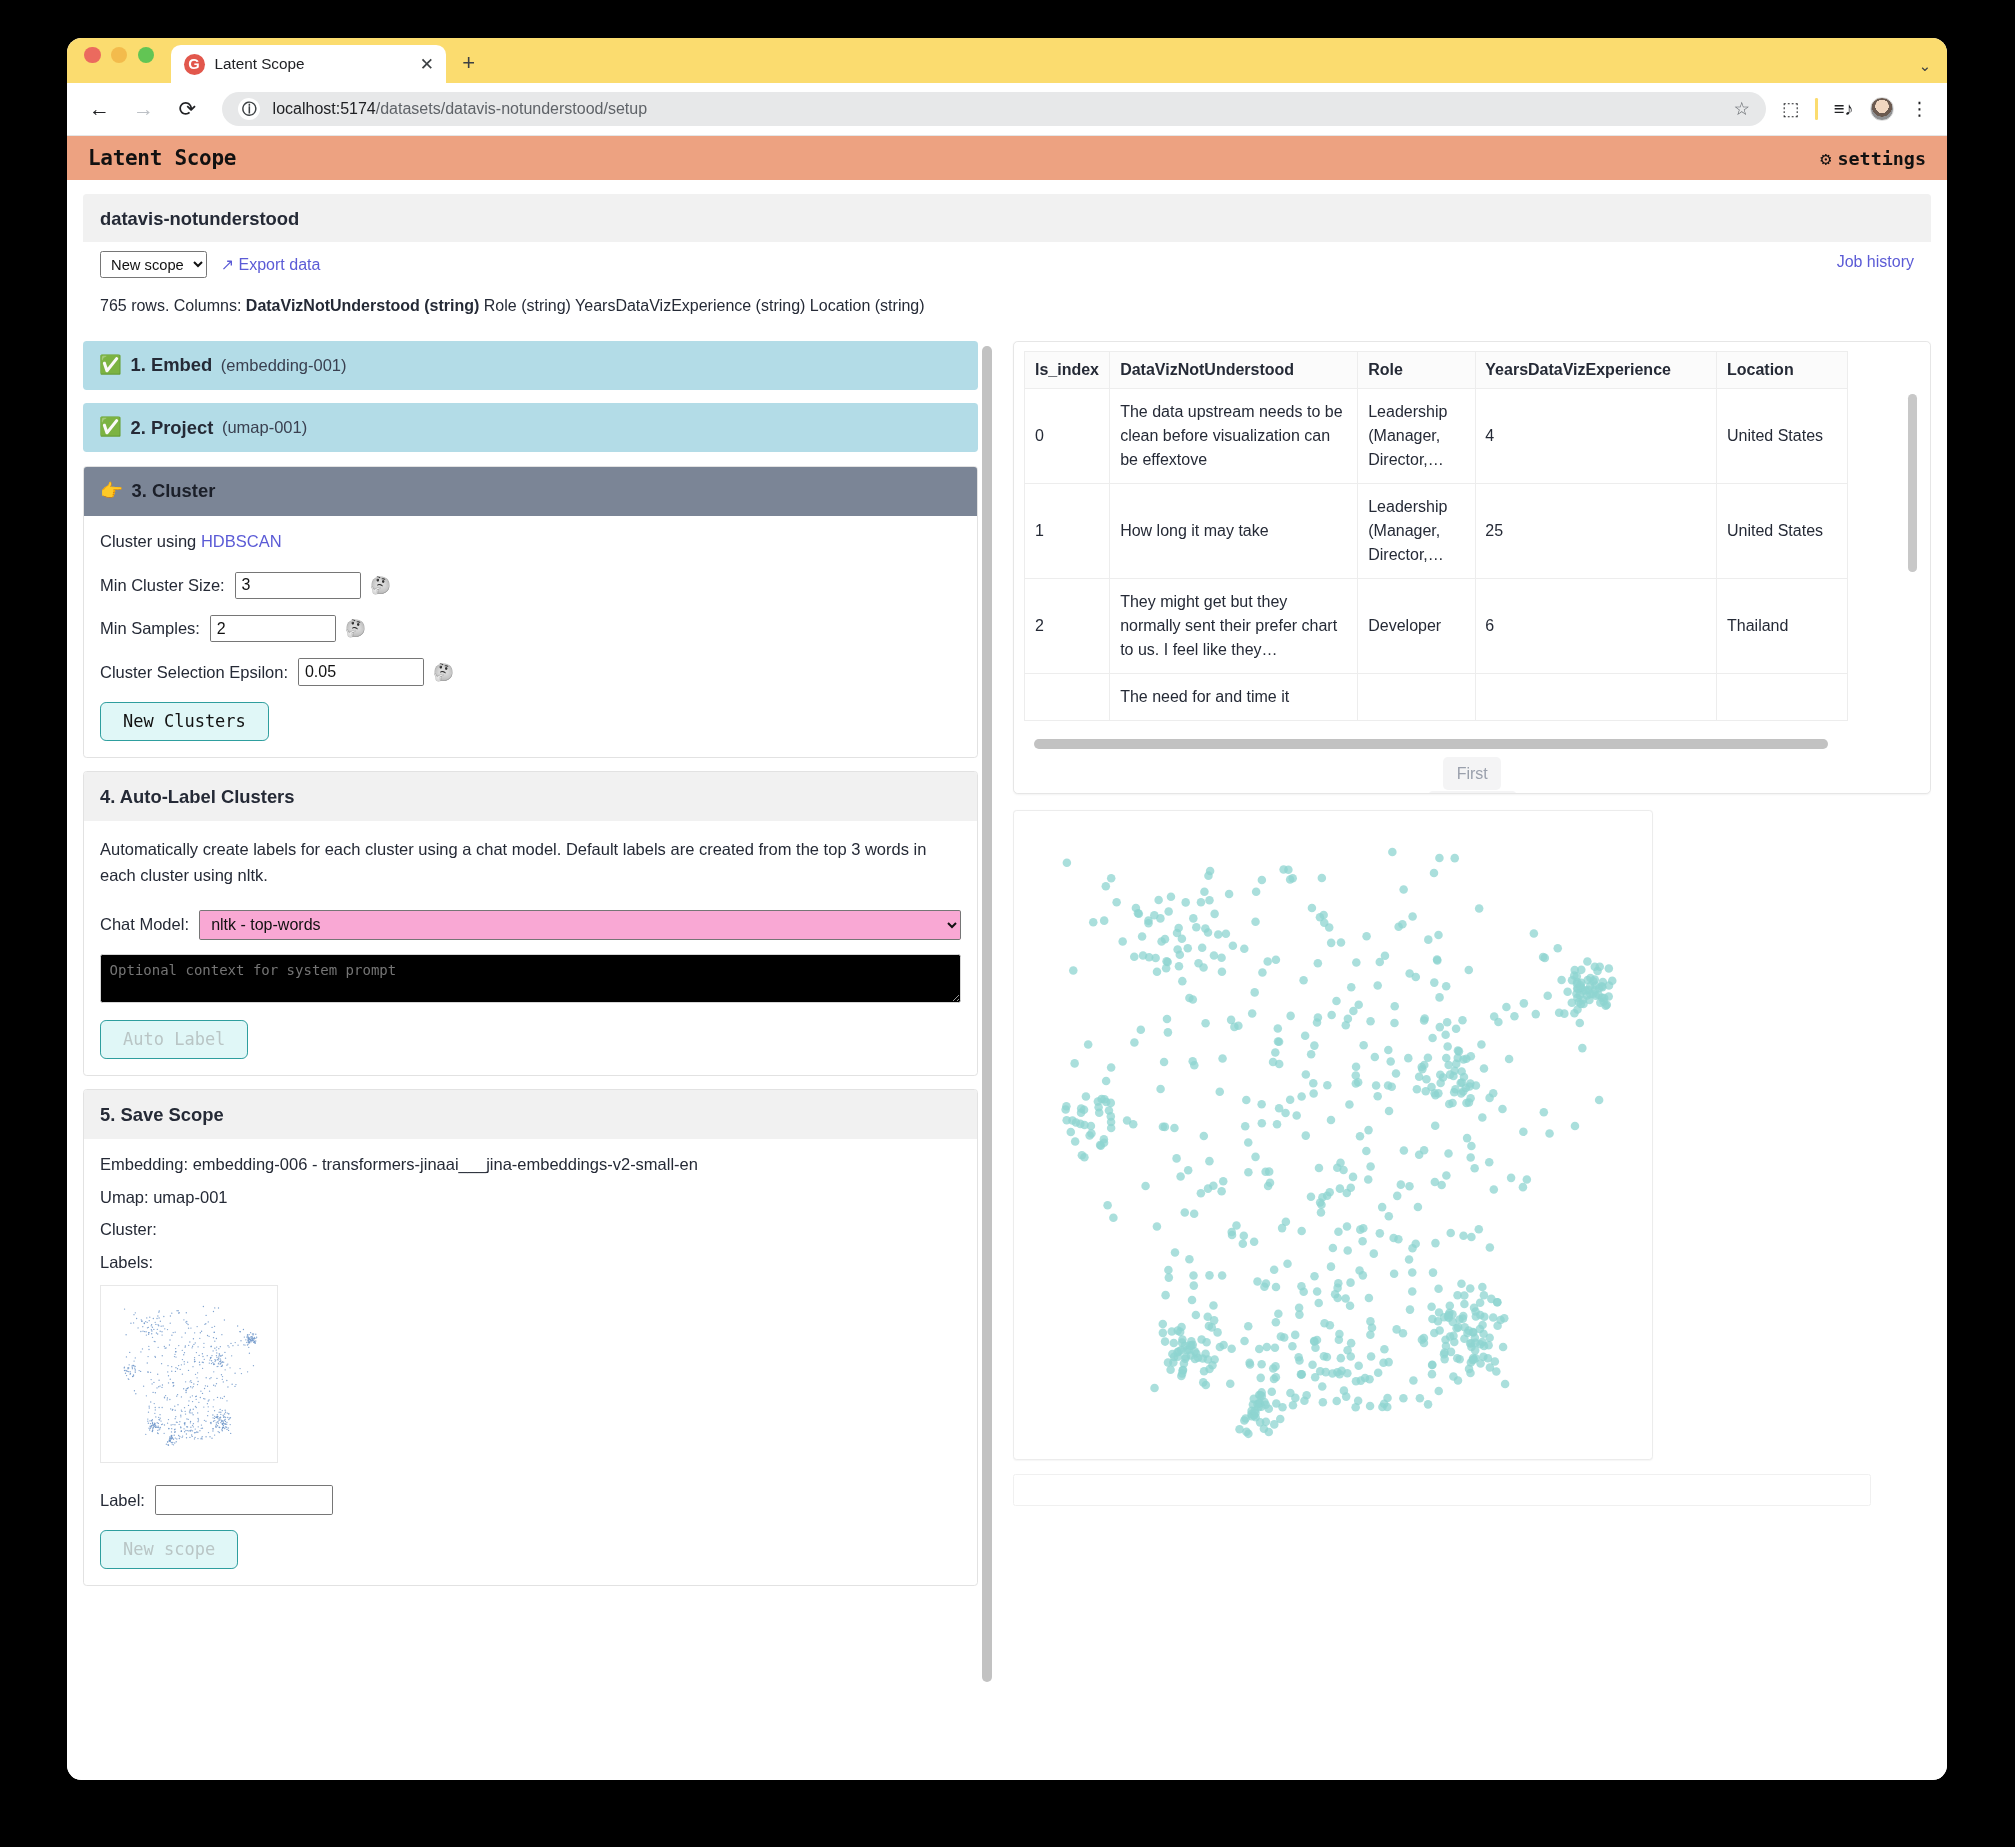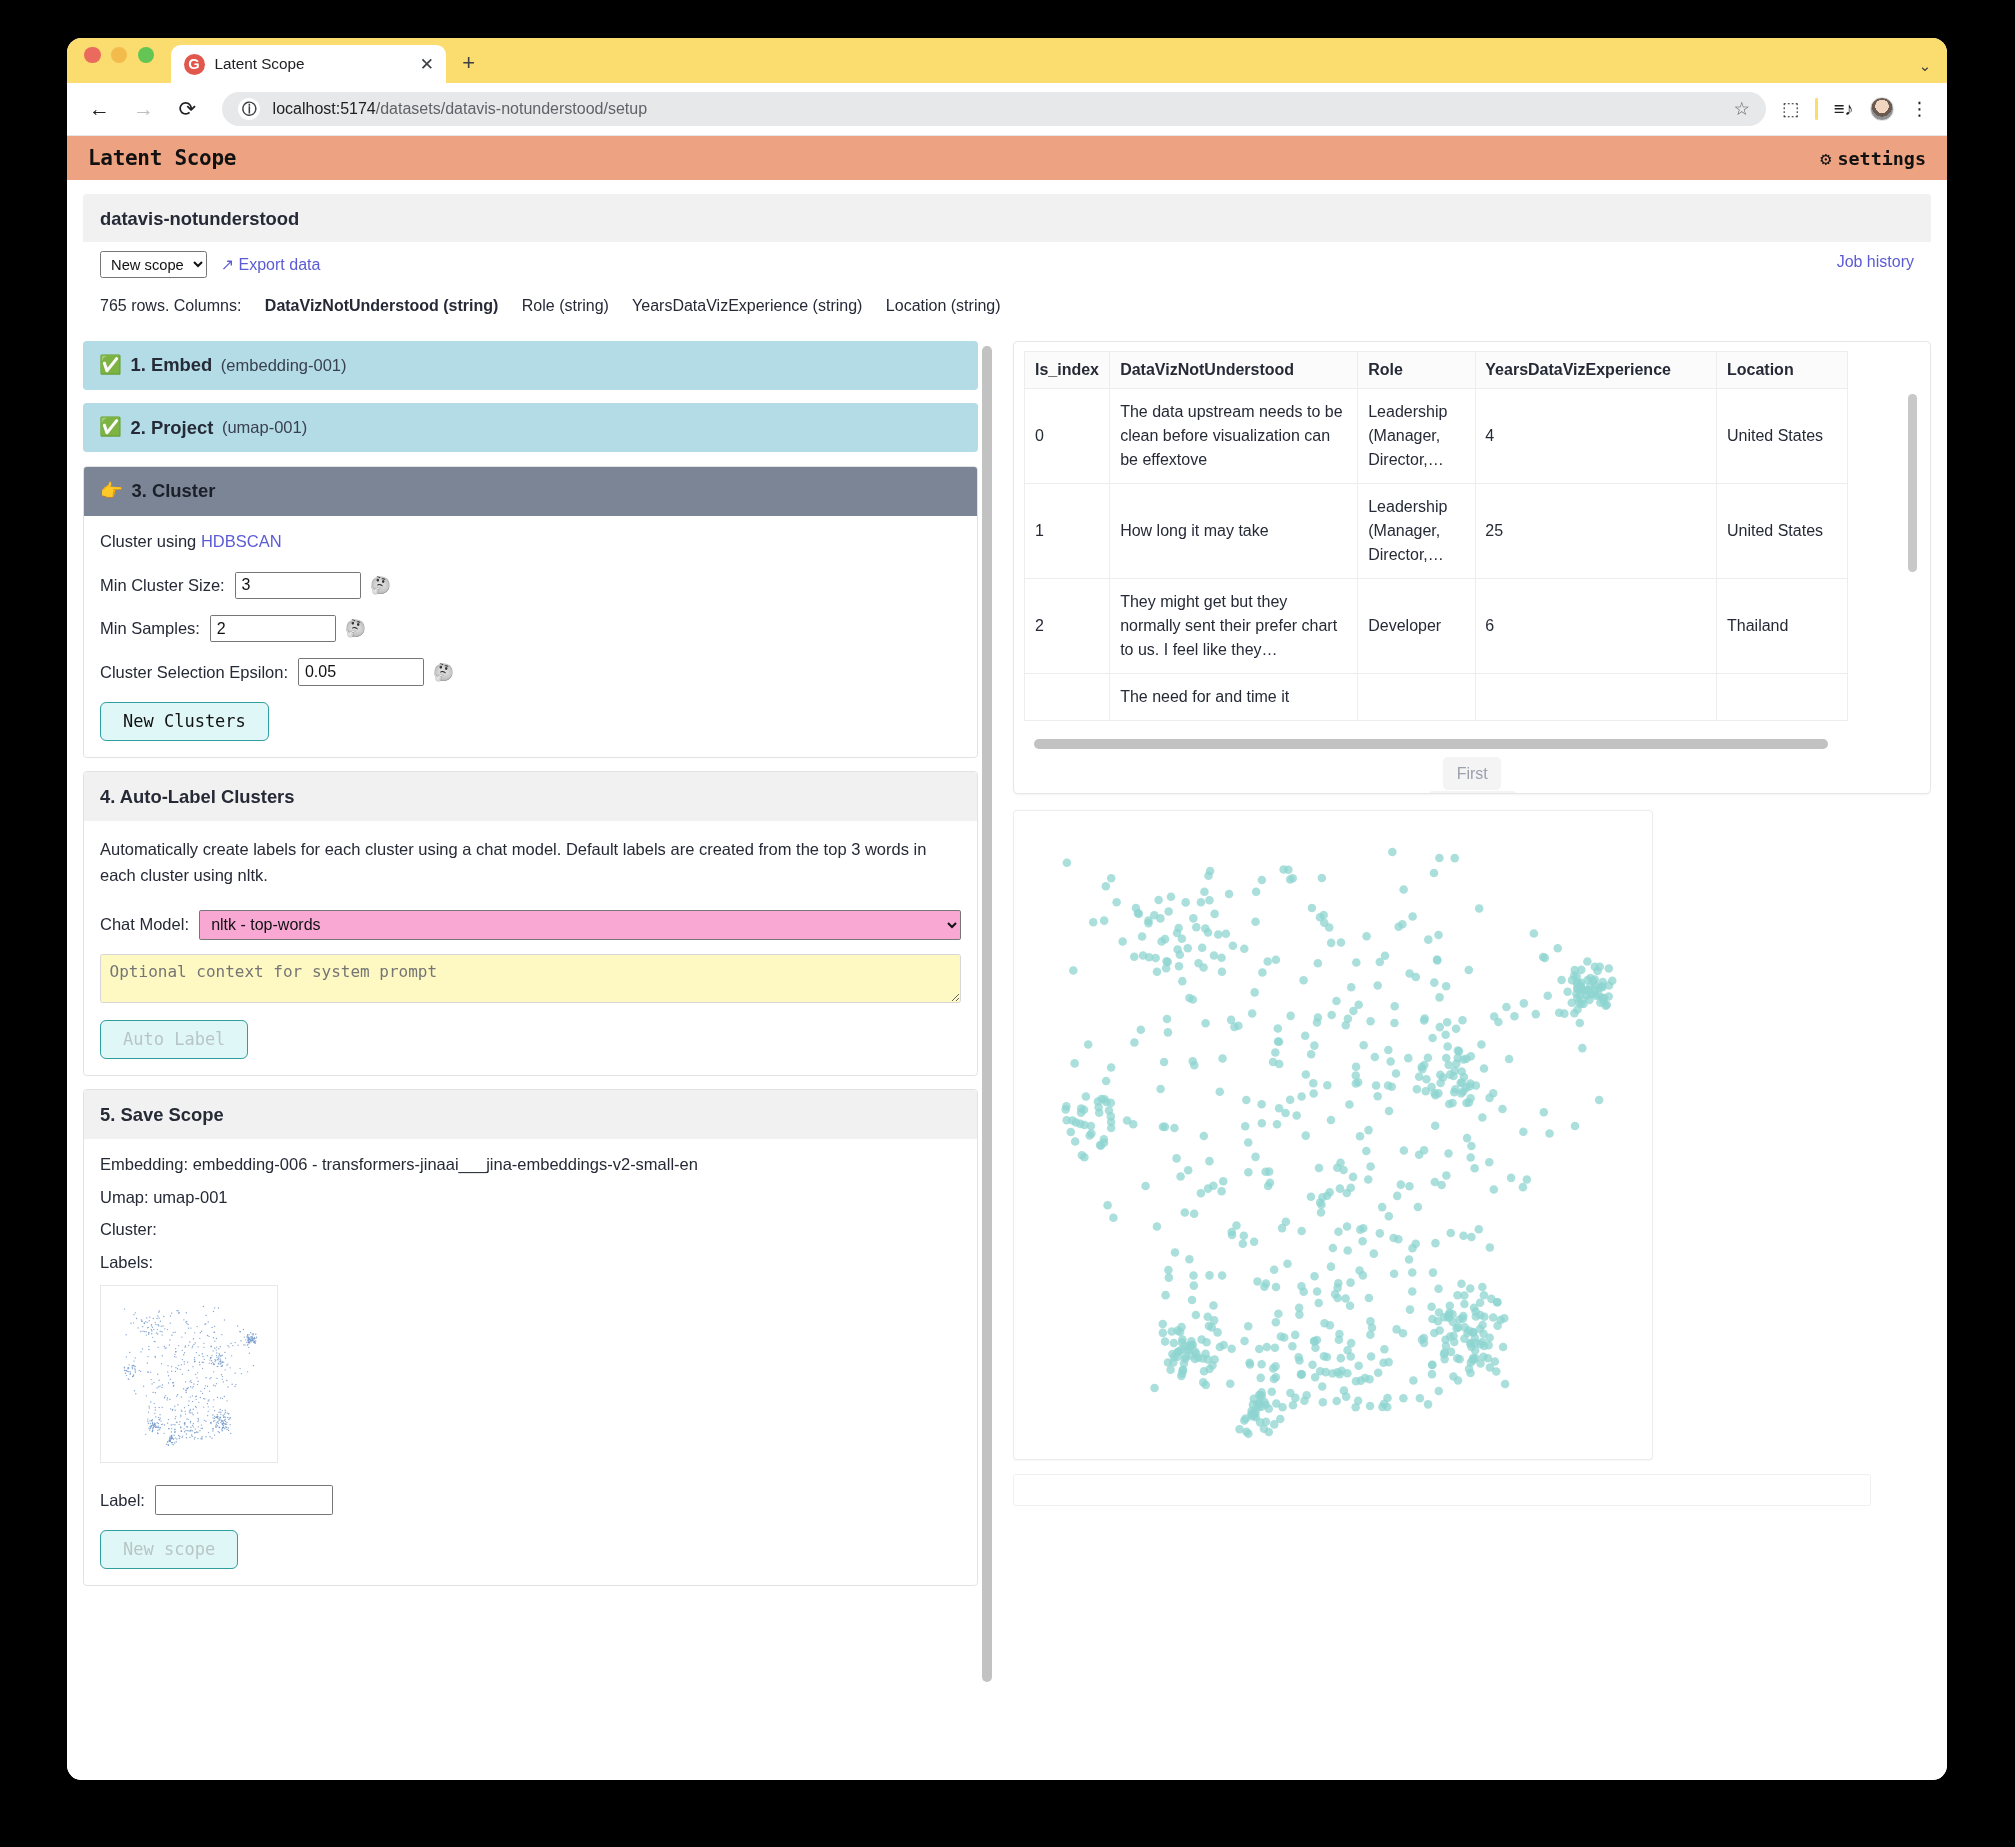--- a/index.html
+++ b/index.html
@@ -162,21 +162,21 @@
     white-space:nowrap;
   }
   #job-history-link {
     position:absolute; right: 17px; top: 11px;
     font-size: 16px; color:#5b5bd6; cursor:pointer;
   }
   #dataset-columns {
     margin-top: 18.4px;
     font-size: 16px; color:#252a36;
   }
-  #dataset-columns .colname { margin-left: 19px; }
+  #dataset-columns .colname { margin-left: 0; }
   #dataset-columns .colname.bold { font-weight: 700; }
 
   
   #main-split {
     display:flex;
     margin: 12.3px 16px 0 16px;
     height: 1403px;
     gap: 0;
   }
   #left-pane {
@@ -266,23 +266,23 @@
   #chat-model-select {
     flex:1;
     font-size: 16px; padding: 4.9px 7.4px;
     border: 0.6px solid #767676; border-radius: 1.8px;
     background:#f9a8d4; color:#111;
     font-family:"Liberation Sans",sans-serif;
   }
   #system-prompt-textarea {
     width: 100%; height: 49px;
     border: 0.6px solid #d6d6d6; border-radius: 2.5px;
-    background:#fef9c3;
+    background:#000000;
     font-family: "DejaVu Sans Mono", monospace;
-    font-size: 16px; color:#8a8a8a;
+    font-size: 14px; color:#8a8a8a;
     padding: 7.4px 8.6px;
     resize: vertical;
     margin-bottom: 14.7px;
   }
 
   .save-line { font-size: 16.5px; color:#252a36; margin-bottom: 13.5px; }
   #labels-thumb {
     width: 178px; height: 178px;
     border: 0.6px solid #e8e8e8; background:#fff;
     margin-bottom: 22px;

